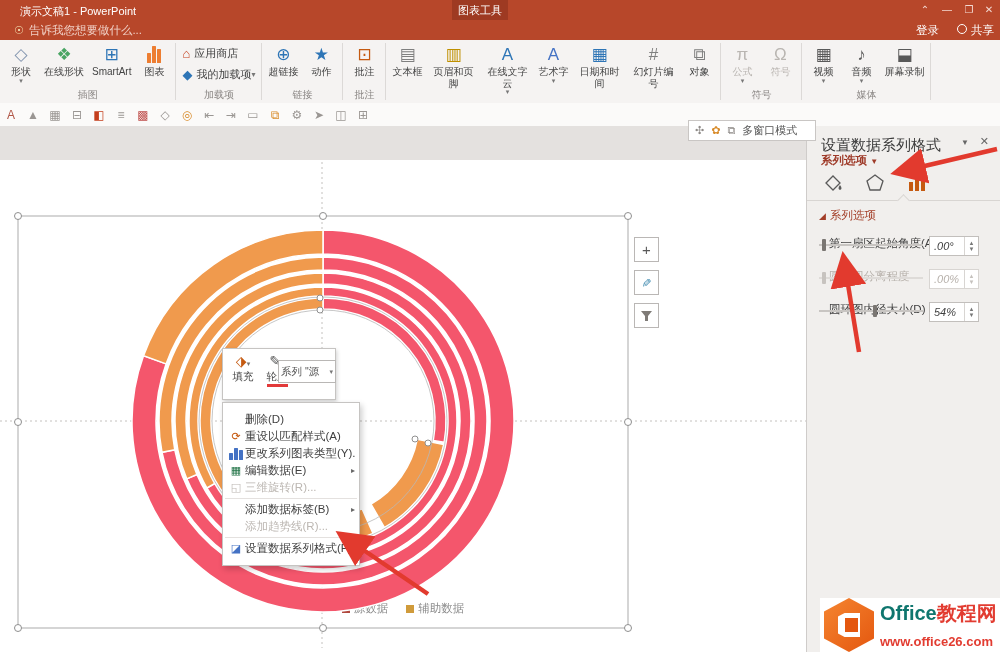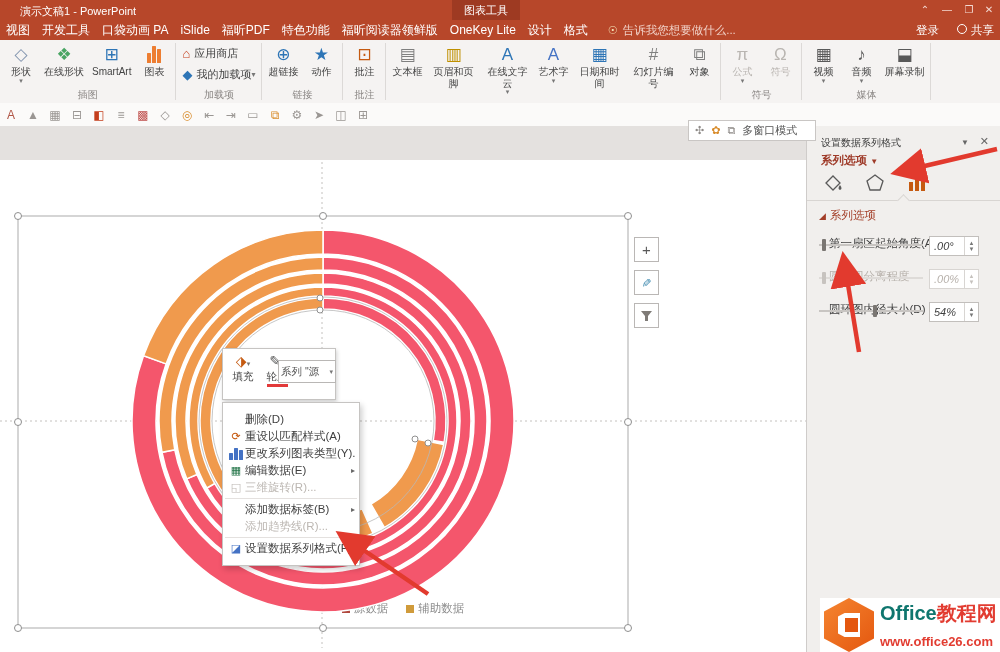--- a/index.html
+++ b/index.html
@@ -2,21 +2,21 @@
 <html><head>
 <meta charset="utf-8">
 <style>
   html,body{margin:0;padding:0;}
   body{width:1000px;height:652px;position:relative;overflow:hidden;
        font-family:"Liberation Sans","DejaVu Sans",sans-serif;background:#fff;
        -webkit-font-smoothing:antialiased;}
   
   #titlebar{position:absolute;left:0;top:0;width:1000px;height:20px;background:#B7472A;color:#fff;font-size:11px;}
   #win-title{position:absolute;left:20px;top:4px;}
-  #ctx-tool{position:absolute;left:452px;top:0;width:68px;height:20px;background:#9E3A22;color:#fff;
+  #ctx-tool{position:absolute;left:452px;top:0;width:56px;height:20px;background:#9E3A22;color:#fff;
             text-align:center;line-height:20px;font-size:11px;}
   .wctl{position:absolute;top:3px;width:18px;height:14px;text-align:center;line-height:14px;font-size:10px;color:#f3d9d2;cursor:default;}
   
   #menubar{position:absolute;left:0;top:20px;width:1000px;height:20px;background:#B7472A;color:#fff;font-size:12px;display:flex;align-items:center;}
   .mtab{padding:0 6px;line-height:20px;white-space:nowrap;}
   #searchbox{display:flex;align-items:center;color:#f0cfc5;margin-left:14px;font-size:11.5px;white-space:nowrap;}
   #searchbox .bulb{margin-right:5px;font-size:11px;color:#f7e6b8;}
   #mb-right{position:absolute;right:6px;top:0;display:flex;align-items:center;height:20px;font-size:11.5px;}
   #mb-right .person{display:inline-block;width:8px;height:8px;border:1px solid #fff;border-radius:50%;margin-right:4px;position:relative;top:-1px;}
   #login{margin-right:18px;margin-left:35px;}
@@ -66,21 +66,21 @@
   .cmi.disabled{color:#bcb7b2;}
   .cmsep{height:1px;background:#e4e1df;margin:2px 2px;}
   
   #legend{position:absolute;left:0;top:475px;width:806px;display:flex;justify-content:center;gap:18px;
           font-size:11.5px;color:#8c8c8c;z-index:1;}
   .lgi{display:flex;align-items:center;}
   .lgi .sw{width:8px;height:8px;margin-right:4px;display:inline-block;}
   
   #panel{position:absolute;left:806px;top:0;width:194px;height:526px;background:#F1EFED;border-left:1px solid #cfccca;
          font-size:11.5px;color:#3f3f3f;}
-  #panel-title{position:absolute;left:14px;top:10px;font-size:10px;color:#3b3b3b;}
+  #panel-title{position:absolute;left:14px;top:10px;font-size:15px;color:#3b3b3b;}
   #panel-dd{position:absolute;left:14px;top:27px;color:#9E3A28;font-weight:bold;font-size:11.5px;}
   #panel-dd .dd{font-size:8px;}
   #panel-close,#panel-opts{position:absolute;top:9px;color:#666;font-size:11px;cursor:default;}
   #panel-opts{right:32px;font-size:8px;top:12px;}
   #panel-close{right:12px;}
   #ptabs{position:absolute;left:14px;top:44px;display:flex;gap:18px;align-items:center;height:26px;}
   .ptab{width:24px;height:24px;display:flex;align-items:center;justify-content:center;cursor:default;}
   #ptab-divider{position:absolute;left:0px;top:74px;width:194px;height:1px;background:#d8d5d2;}
   #ptab-notch{position:absolute;left:92px;top:70px;width:8px;height:8px;background:#F1EFED;border-left:1px solid #d8d5d2;border-top:1px solid #d8d5d2;transform:rotate(45deg);}
   #psection{position:absolute;left:12px;top:82px;color:#A33E28;font-size:11.5px;}
@@ -121,32 +121,20 @@
 <div id="titlebar">
   <span id="win-title">演示文稿1 - PowerPoint</span>
   <div id="ctx-tool">图表工具</div>
   <span class="wctl" style="right:66px">⌃</span>
   <span class="wctl" style="right:44px">—</span>
   <span class="wctl" style="right:22px">❐</span>
   <span class="wctl" style="right:2px">✕</span>
 </div>
 
 <div id="menubar">
-  <span id="mtabs" style="display:flex">
-      <span class="mtab">视图</span>
-      <span class="mtab">开发工具</span>
-      <span class="mtab">口袋动画 PA</span>
-      <span class="mtab">iSlide</span>
-      <span class="mtab">福昕PDF</span>
-      <span class="mtab">特色功能</span>
-      <span class="mtab">福昕阅读器领鲜版</span>
-      <span class="mtab">OneKey Lite</span>
-      <span class="mtab">设计</span>
-      <span class="mtab">格式</span>
-    </span>
   <span id="searchbox">
     <span class="bulb">☉</span>
     <span>告诉我您想要做什么...</span>
   </span>
   <span id="mb-right">
     <span id="login">登录</span>
     <span class="person"></span>
     <span>共享</span>
   </span>
 </div>

